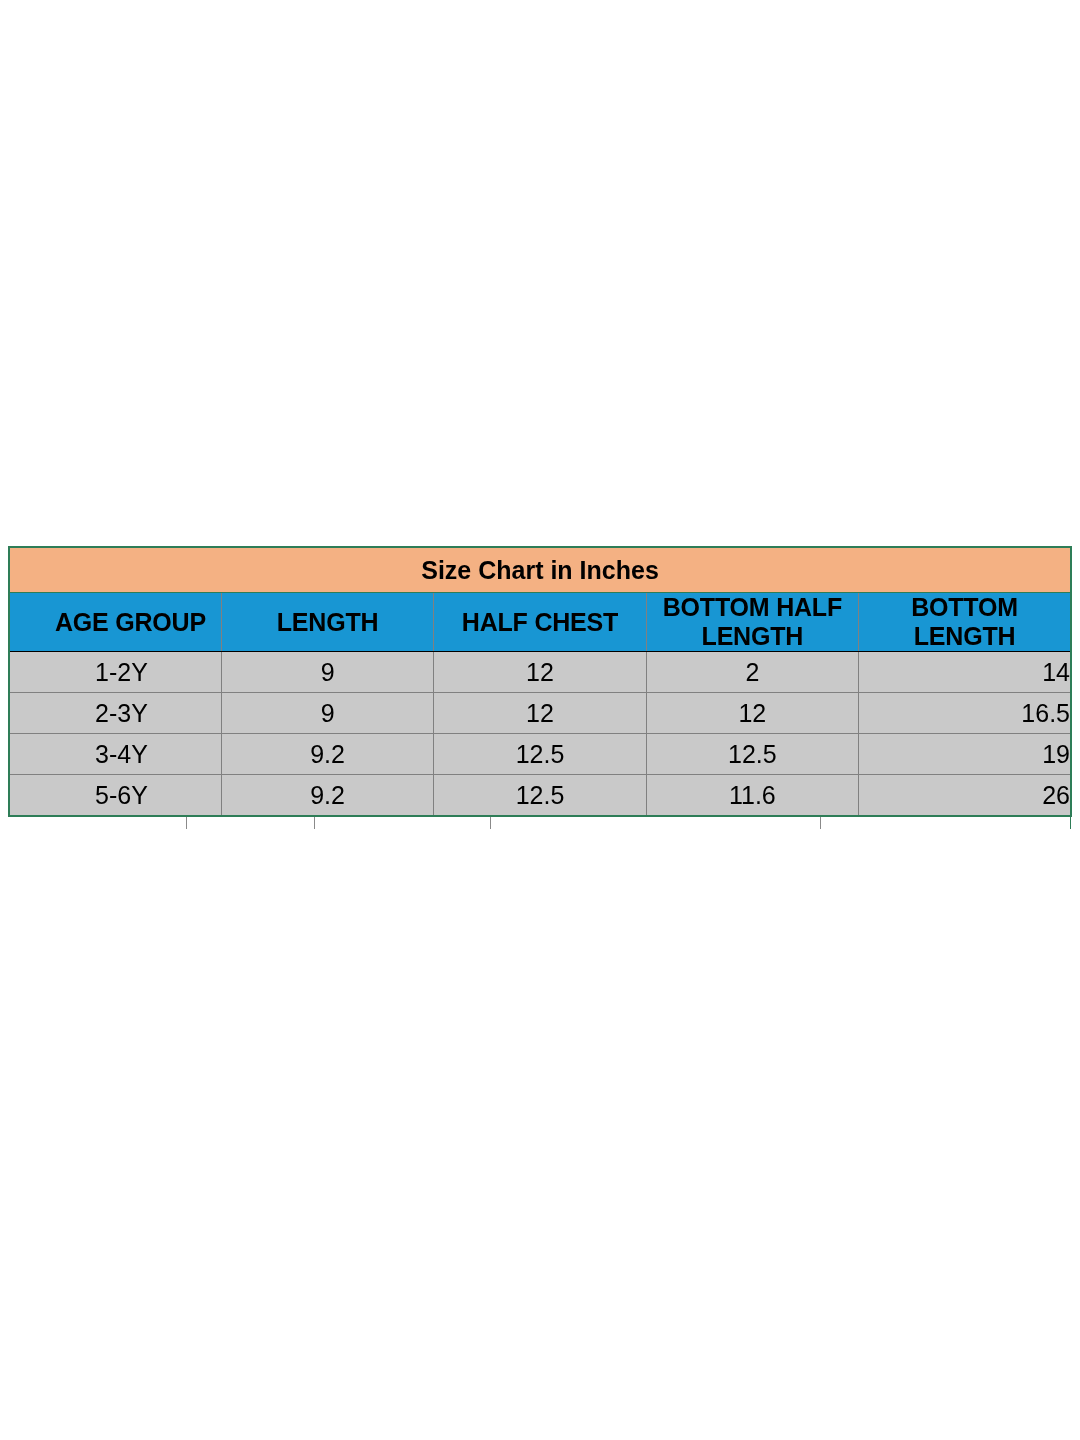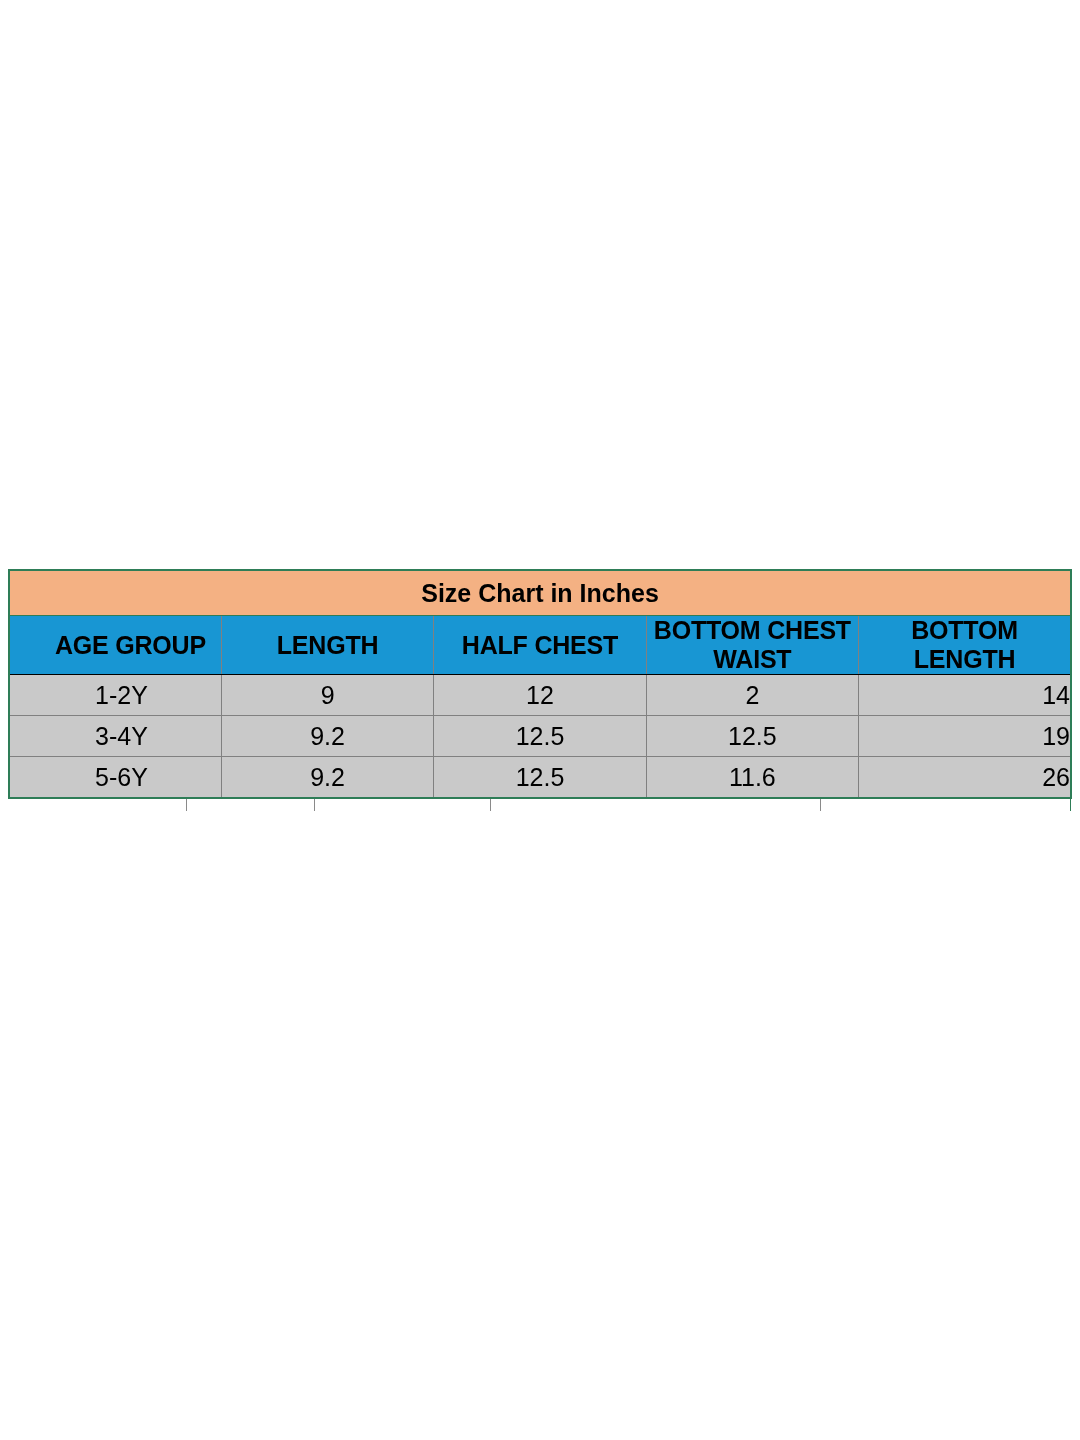--- a/index.html
+++ b/index.html
@@ -11,21 +11,21 @@
     width: 1080px;
     height: 1440px;
     font-family: "Liberation Sans", sans-serif;
     position: relative;
     overflow: hidden;
   }
 
   #chart-wrap {
     position: absolute;
     left: 8px;
-    top: 569px;
+    top: 546px;
     width: 1064px;
   }
 
   table.size-chart {
     width: 1064px;
     border-collapse: collapse;
     table-layout: fixed;
     border: 2px solid #2e7d57;
   }
 
@@ -109,32 +109,39 @@
 <div id="chart-wrap">
   <table class="size-chart">
     <tbody>
       <tr class="title-row">
         <td colspan="5">Size Chart in Inches</td>
       </tr>
       <tr class="header-row">
         <td class="first">AGE GROUP</td>
         <td>LENGTH</td>
         <td>HALF CHEST</td>
-        <td>BOTTOM  CHEST WAIST</td>
+        <td>BOTTOM  HALF LENGTH</td>
         <td class="last">BOTTOM LENGTH</td>
       </tr>
 
       <tr class="data-row">
         <td class="first">1-2Y</td>
         <td>9</td>
         <td>12</td>
         <td>2</td>
         <td class="last">14</td>
       </tr>
 
+      <tr class="data-row">
+        <td class="first">2-3Y</td>
+        <td>9</td>
+        <td>12</td>
+        <td>12</td>
+        <td class="last">16.5</td>
+      </tr>
 
       <tr class="data-row">
         <td class="first">3-4Y</td>
         <td>9.2</td>
         <td>12.5</td>
         <td>12.5</td>
         <td class="last">19</td>
       </tr>
 
 

